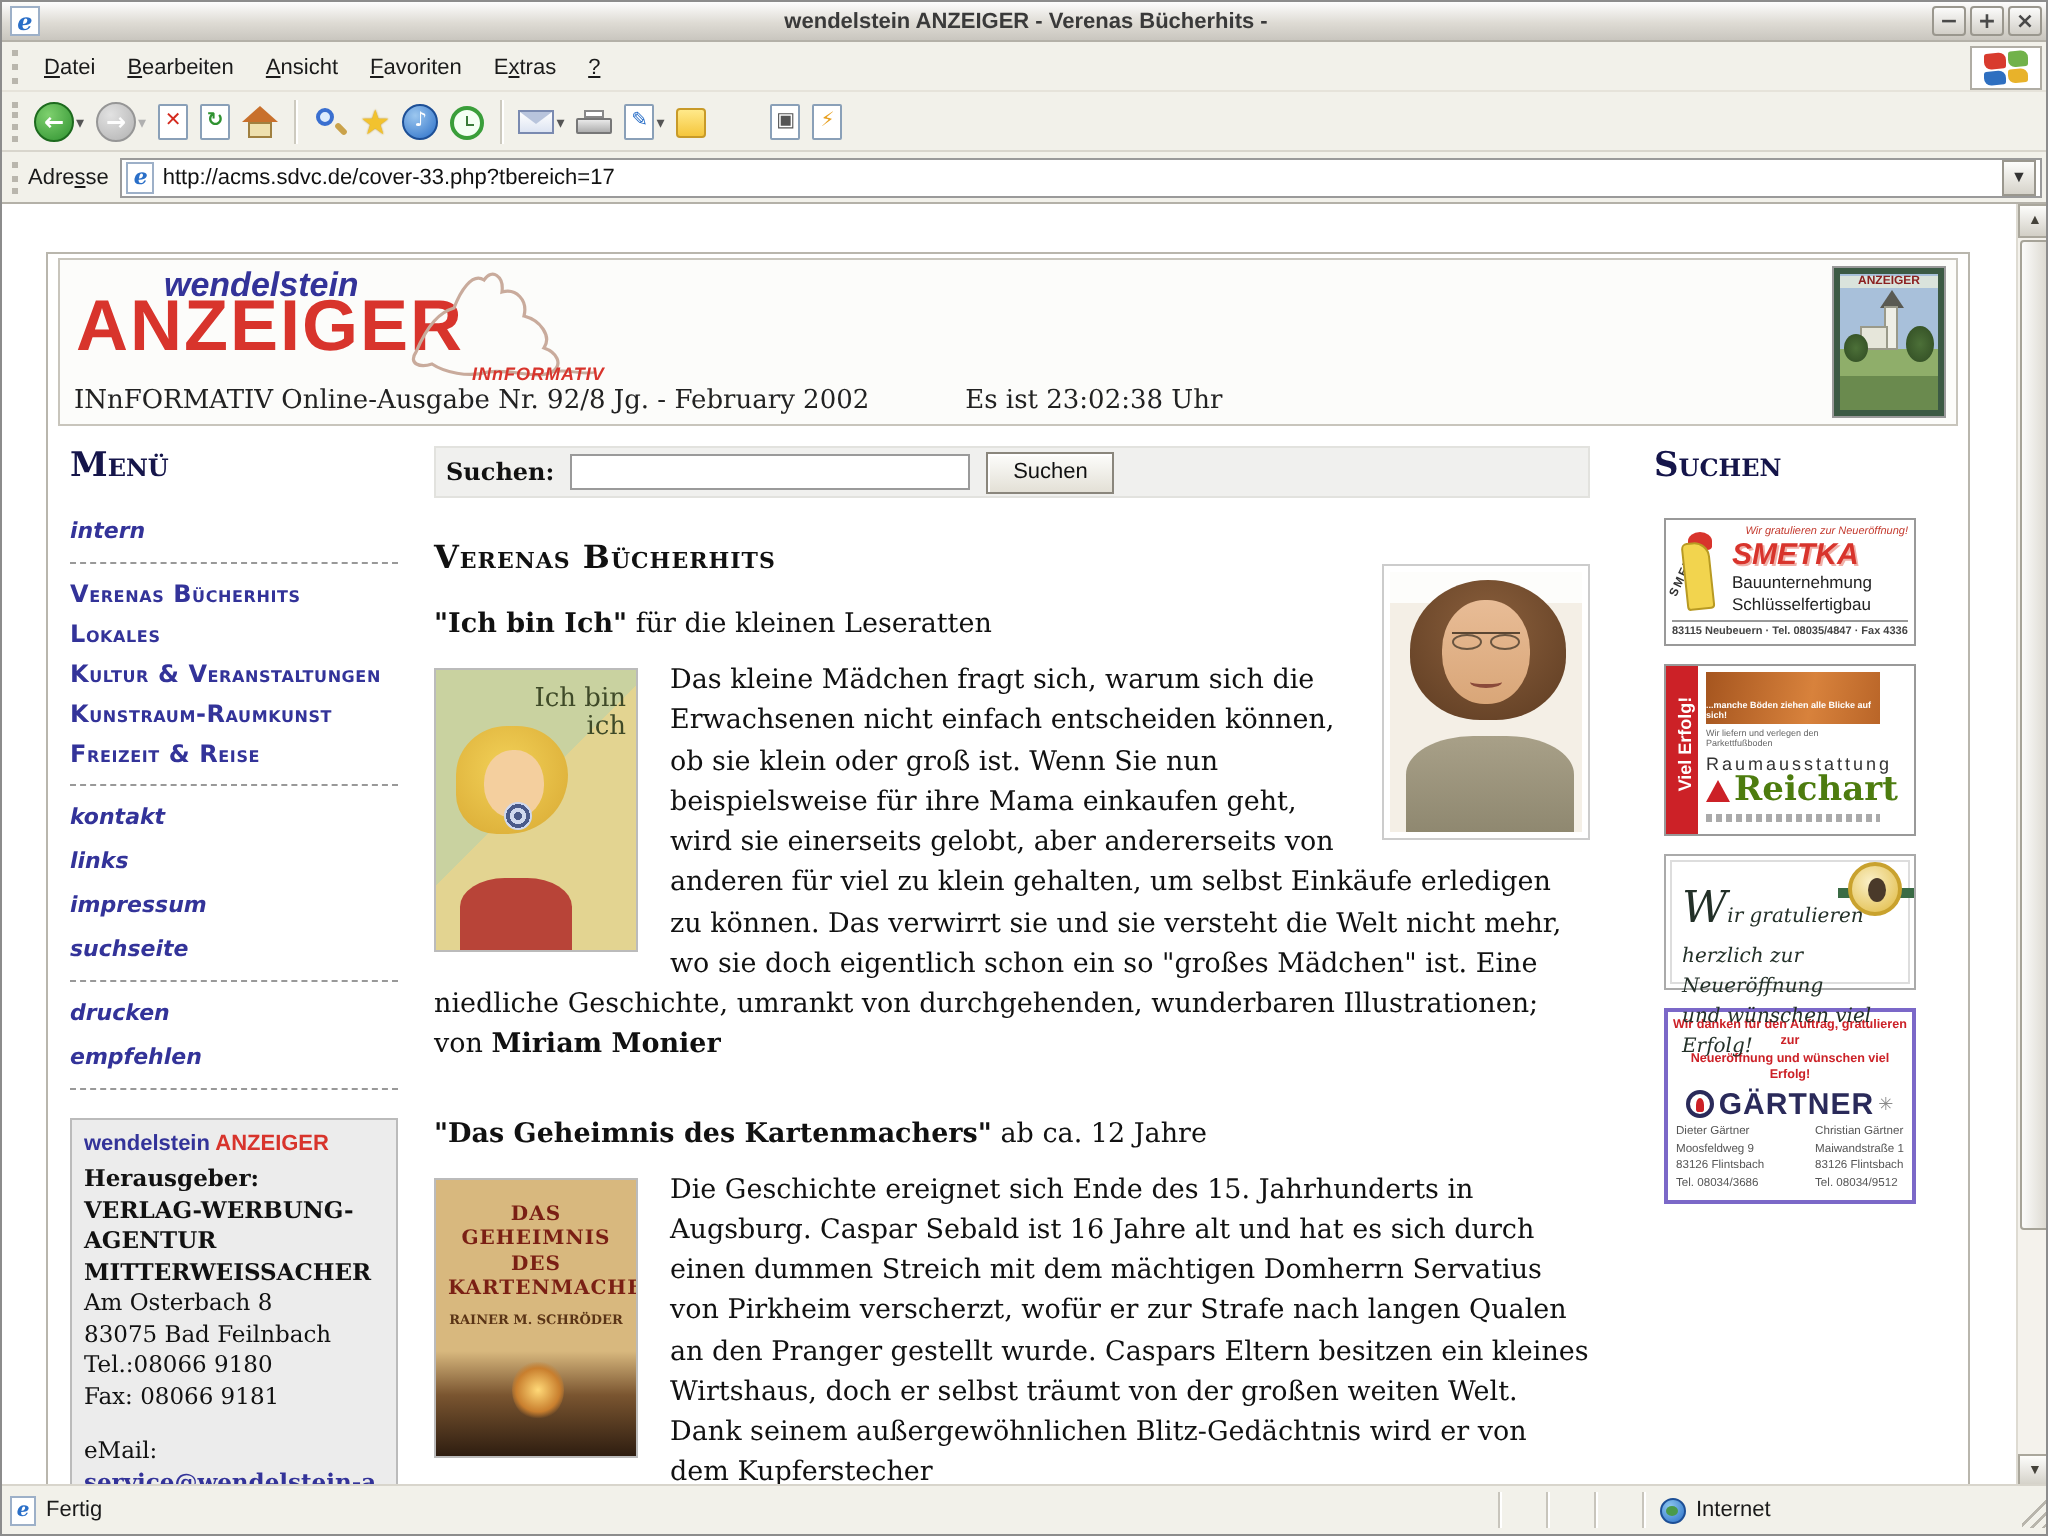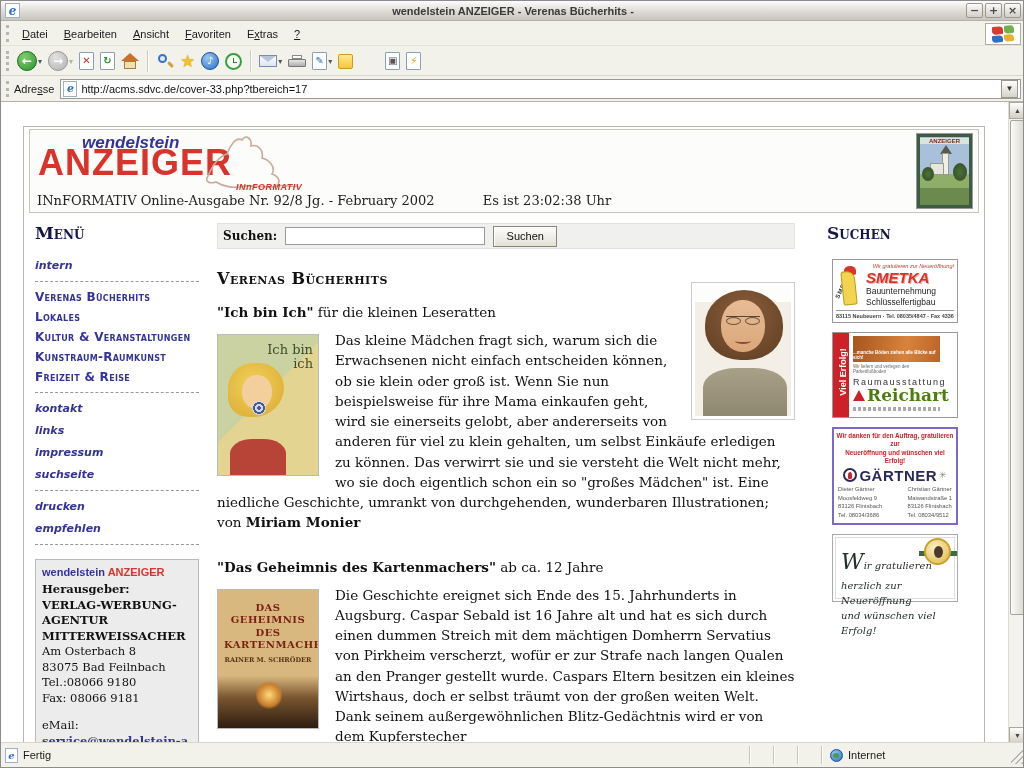--- a/index.html
+++ b/index.html
@@ -493,20 +493,30 @@
           </div>
         <div class="rc-small">Wir liefern und verlegen den Parkettfußboden</div>
         <div class="rc-line1">Raumausstattung</div>
         <div class="rc-brandrow">
           <span class="rc-tri"></span>
           <span class="rc-brand">Reichart</span>
         </div>
         <div class="rc-fine"></div>
       </div>
 
+      <div class="ad ad-card">
+        <div class="card-ribbon"></div>
+        <div class="card-emblem"></div>
+        <div class="card-text">
+          <div class="card-l1">Wir gratulieren</div>
+          <div>herzlich zur Neueröffnung</div>
+          <div>und wünschen viel Erfolg!</div>
+        </div>
+      </div>
+
       <div class="ad ad-gaertner">
         <div class="ga-head">Wir danken für den Auftrag, gratulieren zur</div>
         <div class="ga-head">Neueröffnung und wünschen viel Erfolg!</div>
         <div class="ga-brandrow">
           <span class="ga-logo">
               <i></i>
             </span>
           <span class="ga-brand">GÄRTNER</span>
           <span class="ga-mark">✳</span>
         </div>
@@ -518,30 +528,20 @@
               <div>Tel. 08034/3686</div>
           </div>
           <div class="ga-col">
             <div>Christian Gärtner</div>
               <div>Maiwandstraße 1</div>
             <div>83126 Flintsbach</div>
               <div>Tel. 08034/9512</div>
           </div>
         </div>
       </div>
-
-      <div class="ad ad-card">
-        <div class="card-ribbon"></div>
-        <div class="card-emblem"></div>
-        <div class="card-text">
-          <div class="card-l1">Wir gratulieren</div>
-          <div>herzlich zur Neueröffnung</div>
-          <div>und wünschen viel Erfolg!</div>
-        </div>
-      </div>
     </div>
 
   </div>
 
   <div class="scrollbar">
     <div class="sb-btn sb-up">▲</div>
     <div class="sb-thumb"></div>
     <div class="sb-btn sb-down">▼</div>
   </div>
 </div>

